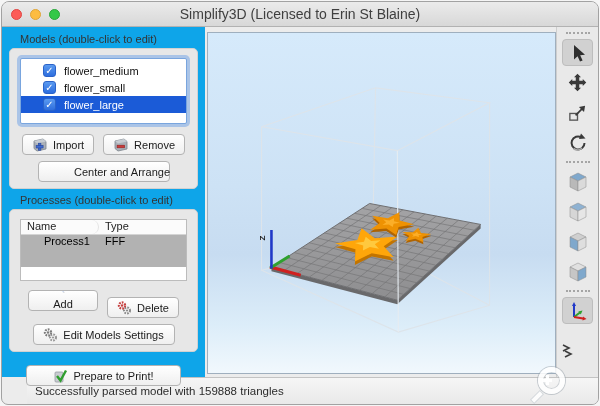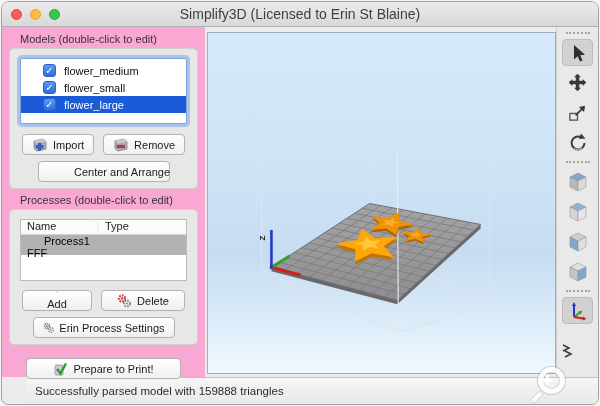--- a/index.html
+++ b/index.html
@@ -17,21 +17,21 @@
   .light { width:11px; height:11px; border-radius:50%; }
   .light.red    { background:#fc5b57; border:1px solid #df4744; }
   .light.yellow { background:#fdbc40; border:1px solid #dea438; }
   .light.green  { background:#34c848; border:1px solid #2aa63a; }
   .title-text { font-size:14px; color:#3f3f3f; }
 
   
   .main { flex:1; display:flex; min-height:0; position:relative; }
 
   
-  .left-panel { width:203px; flex:0 0 203px; background:#f9a8d4; padding:4px 5px 0 5px; font-size:11px; }
+  .left-panel { width:203px; flex:0 0 203px; background:#0ea5e9; padding:4px 5px 0 5px; font-size:11px; }
   .panel-label { color:#343434; margin:2px 0 3px 13px; }
   .groupbox { background:#e7e7e7; border:1px solid #d1d1d1; border-radius:5px;
               padding:6px 7px; margin:0 2px 5px 2px; }
 
   .model-list { background:#fff; border:1px solid #79a5de; border-radius:2px;
                 box-shadow:0 0 0 3px rgba(120,168,232,0.55); height:66px;
                 margin:3px 3px 10px 3px; padding-top:3px; overflow:hidden; }
   .model-row { display:flex; align-items:center; height:17px; padding-left:22px; gap:8px; color:#101010; }
   .model-row.selected { background:#1b5bd7; color:#fff; }
   .checkbox { width:13px; height:13px; flex:0 0 13px; border-radius:3px; border:1px solid #2b63c9;
@@ -41,21 +41,21 @@
   .btn { display:inline-flex; align-items:center; justify-content:center; gap:5px;
          background:linear-gradient(#ffffff,#efefef); border:1px solid #b3b3b3; border-radius:4px;
          font-size:11px; color:#1b1b1b; height:21px; padding:0 9px; white-space:nowrap; }
   .btn-row { display:flex; gap:9px; justify-content:center; margin-bottom:6px; }
   .btn-center { display:flex; justify-content:center; }
 
   .proc-table { background:#fff; border:1px solid #bcbcbc; height:62px; margin:3px 3px 9px 3px; overflow:hidden; }
   .proc-header { display:flex; height:15px; background:#fbfbfb; border-bottom:1px solid #d4d4d4; color:#1e1e1e; }
   .ph-name { width:78px; padding-left:6px; border-right:1px solid #e3e3e3;border-radius:7px; }
   .ph-type { padding-left:6px; }
-  .proc-row { display:flex; height:20px; color:#000;flex-direction:column; }
+  .proc-row { display:flex; height:32px; color:#000; }
   .proc-row.selected { background:#b2b2b2; }
   .pr-name { width:78px; padding-left:23px; }
   .pr-type { padding-left:6px; }
 
   .prepare-wrap { display:flex; justify-content:center; margin-top:13px; }
   .prepare-wrap .btn { width:155px; }
 
   
   .viewport { flex:1; margin:5px 0 3px 2px; position:relative; border:1px solid #9fafbe;
               background:linear-gradient(180deg,#d6eafb 0%, #cde2f5 45%, #c7dcf1 65%, #dcedf9 86%, #f1f8fd 100%); }
@@ -170,40 +170,40 @@
         <div class="btn-row">
           <button class="btn" style="width:70px;flex-direction:column;">
             <svg width="15" height="14" viewBox="0 0 15 14">
               <circle cx="10" cy="9.5" r="3" fill="none" stroke="#8d8d8d" stroke-width="2.1" stroke-dasharray="1.7 1.1"></circle>
               <circle cx="10" cy="9.5" r="1.1" fill="#8d8d8d"></circle>
               <circle cx="5" cy="4.5" r="3.1" fill="none" stroke="#4a7fd4" stroke-width="2.2" stroke-dasharray="1.7 1.1"></circle>
               <circle cx="5" cy="4.5" r="1.2" fill="#4a7fd4"></circle>
             </svg>
             <span>Add</span>
           </button>
-          <button class="btn" style="width:84px;">
+          <button class="btn" style="width:72px;margin-top:7px;">
             <svg width="15" height="14" viewBox="0 0 15 14">
               <circle cx="10" cy="9.5" r="3" fill="none" stroke="#8d8d8d" stroke-width="2.1" stroke-dasharray="1.7 1.1"></circle>
               <circle cx="10" cy="9.5" r="1.1" fill="#8d8d8d"></circle>
               <circle cx="5" cy="4.5" r="3.1" fill="none" stroke="#c64040" stroke-width="2.2" stroke-dasharray="1.7 1.1"></circle>
               <circle cx="5" cy="4.5" r="1.2" fill="#c64040"></circle>
             </svg>
             <span>Delete</span>
           </button>
         </div>
 
         <div class="btn-center">
           <button class="btn" style="width:142px;">
             <svg width="15" height="14" viewBox="0 0 15 14">
               <circle cx="10" cy="9.5" r="3" fill="none" stroke="#9a9a9a" stroke-width="2.1" stroke-dasharray="1.7 1.1"></circle>
               <circle cx="10" cy="9.5" r="1.1" fill="#9a9a9a"></circle>
               <circle cx="5" cy="4.5" r="3.1" fill="none" stroke="#7d7d7d" stroke-width="2.2" stroke-dasharray="1.7 1.1"></circle>
               <circle cx="5" cy="4.5" r="1.2" fill="#7d7d7d"></circle>
             </svg>
-            <span>Erin Process Settings</span>
+            <span>Edit Models Settings</span>
           </button>
         </div>
       </div>
 
       <div class="prepare-wrap">
         <button class="btn">
           <svg width="15" height="14" viewBox="0 0 15 14">
             <rect x="2" y="3" width="8" height="10" rx="1" fill="#c9ccd1" stroke="#989ca3" stroke-width="0.8"></rect>
             <path d="M4,7 L7.5,11.5 L13,1.5" fill="none" stroke="#2f9e2f" stroke-width="2.4"></path>
           </svg>

